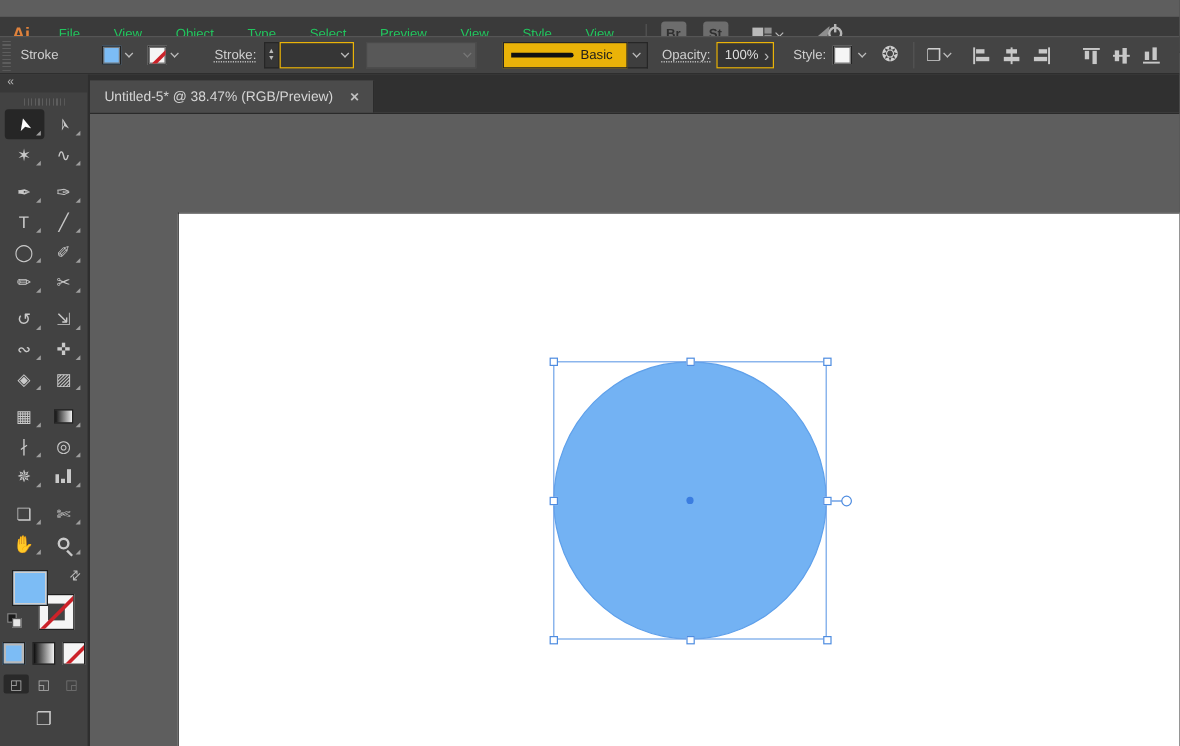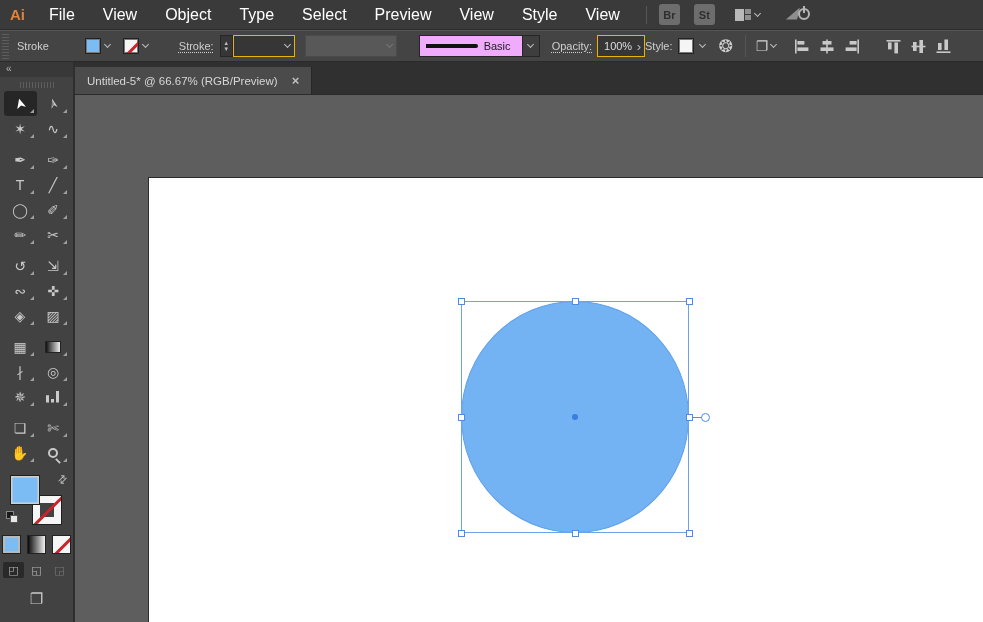--- a/index.html
+++ b/index.html
@@ -1,24 +1,24 @@
 <!DOCTYPE html>
 <html><head>
 <meta charset="utf-8">
 <style>
   * { margin:0; padding:0; box-sizing:border-box; }
   html,body { width:983px; height:622px; overflow:hidden; background:#333;
     font-family:"Liberation Sans","DejaVu Sans",sans-serif; }
   .window { position:relative; width:983px; height:622px; background:#5e5e5e; }
 
   
-  .menubar { position:absolute; left:0; top:0; width:983px; height:30px;
+  .menubar { position:absolute; left:0; top:14px; width:983px; height:30px;
     background:#3a3a3a; display:flex; align-items:center; border-bottom:1px solid #2c2c2c; }
   .ai-logo { font-weight:bold; font-size:15px; color:#E0823C; padding:0 10px 0 10px; letter-spacing:0; }
-  .menu-item { color:#ffffff; font-size:16px; padding:0 14px; height:30px; line-height:30px; cursor:default; }
+  .menu-item { color:#22c55e; font-size:11px; padding:0 14px; height:30px; line-height:30px; cursor:default; }
   .mb-sep { width:1px; height:18px; background:#555; margin:0 12px; }
   .sq-btn { width:21px; height:21px; background:#6d6d6d; border-radius:3px; color:#2f2f2f;
     font-size:11px; font-weight:bold; display:flex; align-items:center; justify-content:center; margin-right:14px; }
   .ws-icon { display:flex; gap:1px; margin:0 4px 0 6px; }
   .ws-col1 { width:9px; height:12px; background:#b9b9b9; }
   .ws-col2 { display:flex; flex-direction:column; gap:1px; }
   .ws-col2 i { width:6px; height:5px; background:#8f8f8f; display:block; }
   .chev { width:7px; height:7px; border-right:2px solid #bdbdbd; border-bottom:2px solid #bdbdbd;
     transform:rotate(45deg); display:inline-block; margin-top:-3px; }
   .chev.small { width:5px; height:5px; border-width:1.5px; }
@@ -41,21 +41,21 @@
   .swatch.none-sw, .swatch.white-sw { background:#f5f5f5; position:relative; overflow:hidden; }
   .swatch.none-sw::before { content:""; position:absolute; left:-2px; top:6px; width:26px; height:2.5px;
     background:#cc2229; transform:rotate(-45deg); }
   .drop-chev { width:14px; height:18px; display:flex; align-items:center; justify-content:center; }
   .stepper { width:13px; height:22px; background:#363636; border:1px solid #262626; display:flex;
     flex-direction:column; align-items:center; justify-content:center; color:#bbb; font-size:6px; line-height:6px; }
   .field { background:#363636; border:1px solid #eab308; height:22px; display:flex; align-items:center;
     color:#ddd; font-size:11px; }
   .field.dd { justify-content:flex-end; padding-right:4px; }
   .field.disabled { background:#585858; border-color:#4a4a4a; }
-  .brush-field { background:#f0abfc; border:1px solid #262626; height:22px; width:104px; display:flex;
+  .brush-field { background:#eab308; border:1px solid #262626; height:22px; width:104px; display:flex;
     align-items:center; padding:0 6px; gap:6px; }
   .brush-line { width:52px; height:4px; background:#111; border-radius:0 2px 2px 0; }
   .brush-label { color:#1c1c1c; font-size:11px; }
   .chev-btn { width:17px; height:22px; background:#3e3e3e; border:1px solid #262626; border-left:none;
     display:flex; align-items:center; justify-content:center; }
   .opacity-field { width:48px; justify-content:space-between; padding:0 3px 0 6px; }
   .oarrow { color:#bbb; font-size:13px; }
   .wheel-icon { color:#cfcfcf; font-size:17px; margin:0 2px; }
   .cb-sep { width:1px; height:22px; background:#555; margin:0 10px; }
   .iso-icon { color:#cfcfcf; font-size:14px; }
@@ -207,21 +207,21 @@
       <span class="brush-label">Basic</span>
     </div>
     <div class="chev-btn">
         <span class="chev small"></span>
       </div>
     <span class="cb-label link" style="margin-left:12px">Opacity:</span>
     <div class="field opacity-field" style="margin-left:5px">
       <span>100%</span>
       <span class="oarrow">›</span>
     </div>
-    <span class="cb-label" style="">Style:</span>
+    <span class="cb-label" style="margin-left:16px">Style:</span>
     <div class="swatch white-sw" style="margin-left:5px"></div>
     <div class="chev-btn" style="border:none;background:transparent">
         <span class="chev small"></span>
       </div>
     <span class="wheel-icon" style="margin-left:8px">❂</span>
     <div class="cb-sep"></div>
     <span class="iso-icon">❐</span>
     <span class="chev small" style="margin-left:3px"></span>
     <div class="align-group" style="margin-left:18px">
       <svg width="16" height="15" viewBox="0 0 16 15">
@@ -255,21 +255,21 @@
           <rect x="2" y="4" width="3.6" height="7" fill="currentColor"></rect>
           <rect x="8.4" y="0.5" width="3.6" height="10.5" fill="currentColor"></rect>
       </svg>
     </div>
   </div>
 
   <div class="tabbar">
     <div style="display:flex; height:27px">
 
         <div class="tab">
-          <span class="tab-title">Untitled-5* @ 66.67% (RGB/Preview)</span>
+          <span class="tab-title">Untitled-5* @ 38.47% (RGB/Preview)</span>
           <span class="tab-close">×</span>
         </div>
       </div>
   </div>
 
   <div class="toolcol">
     <div class="tc-head">«</div>
     <div class="grip-h"></div>
     <div class="tools">
 

